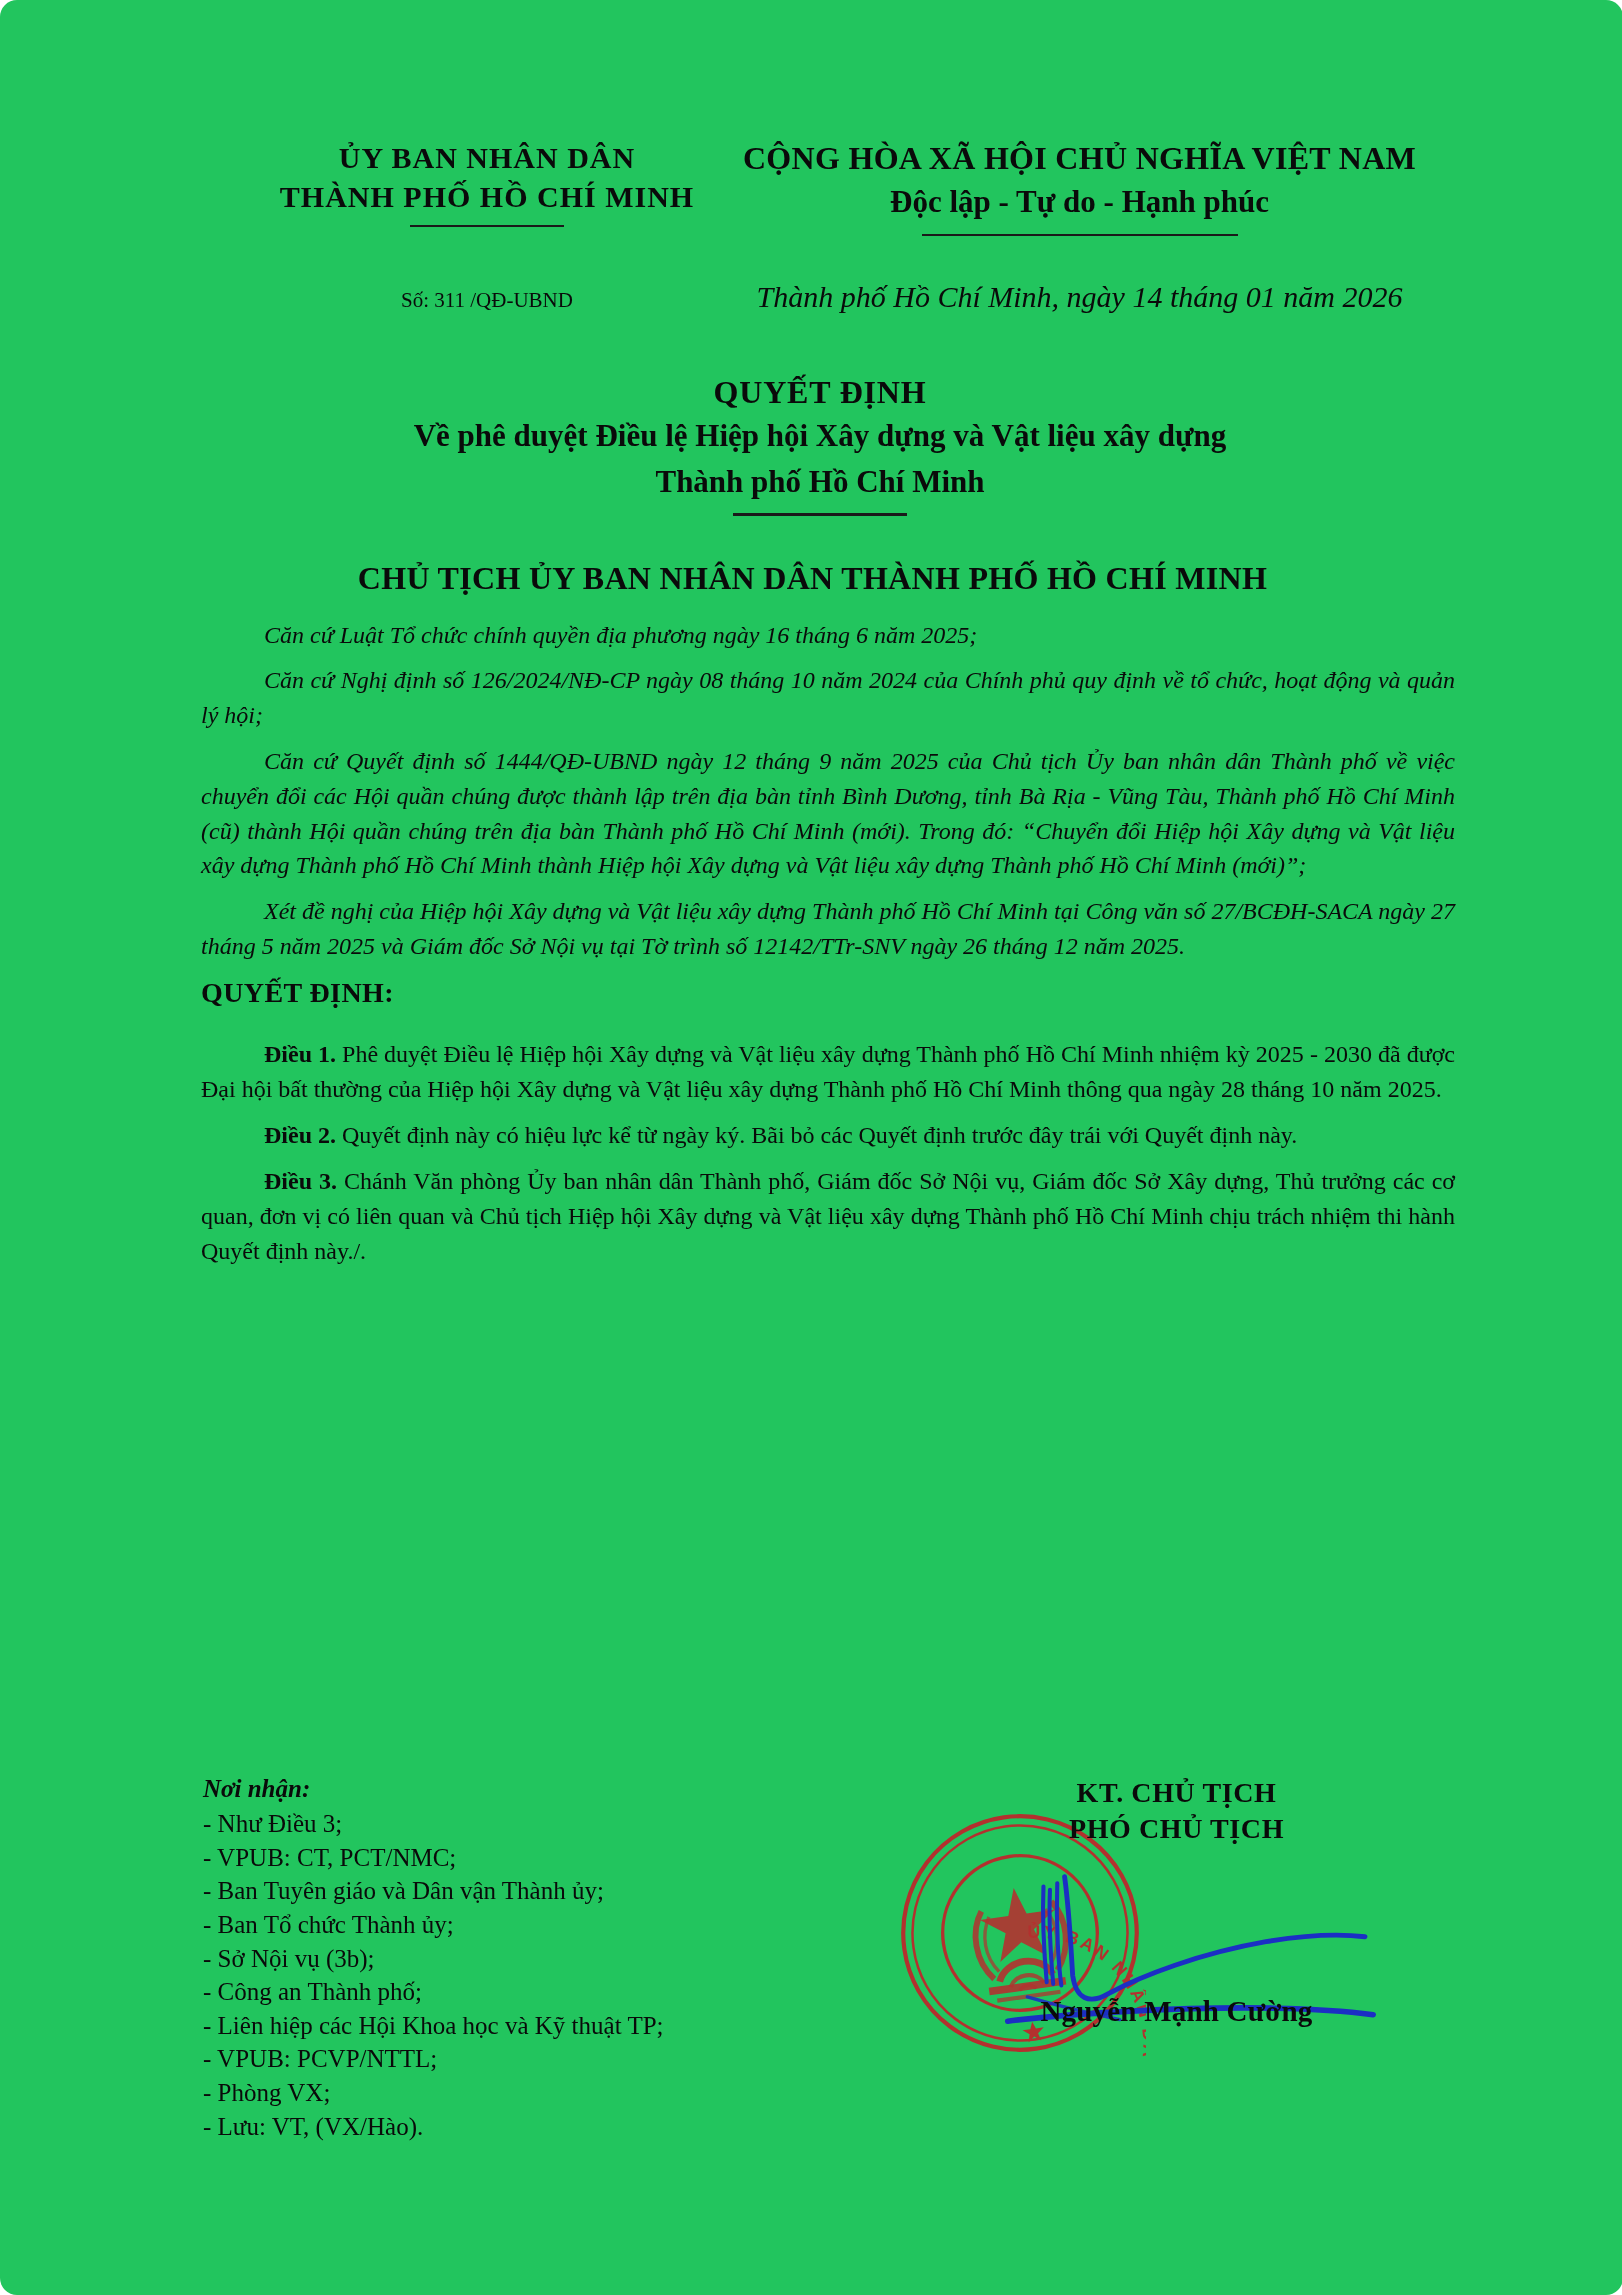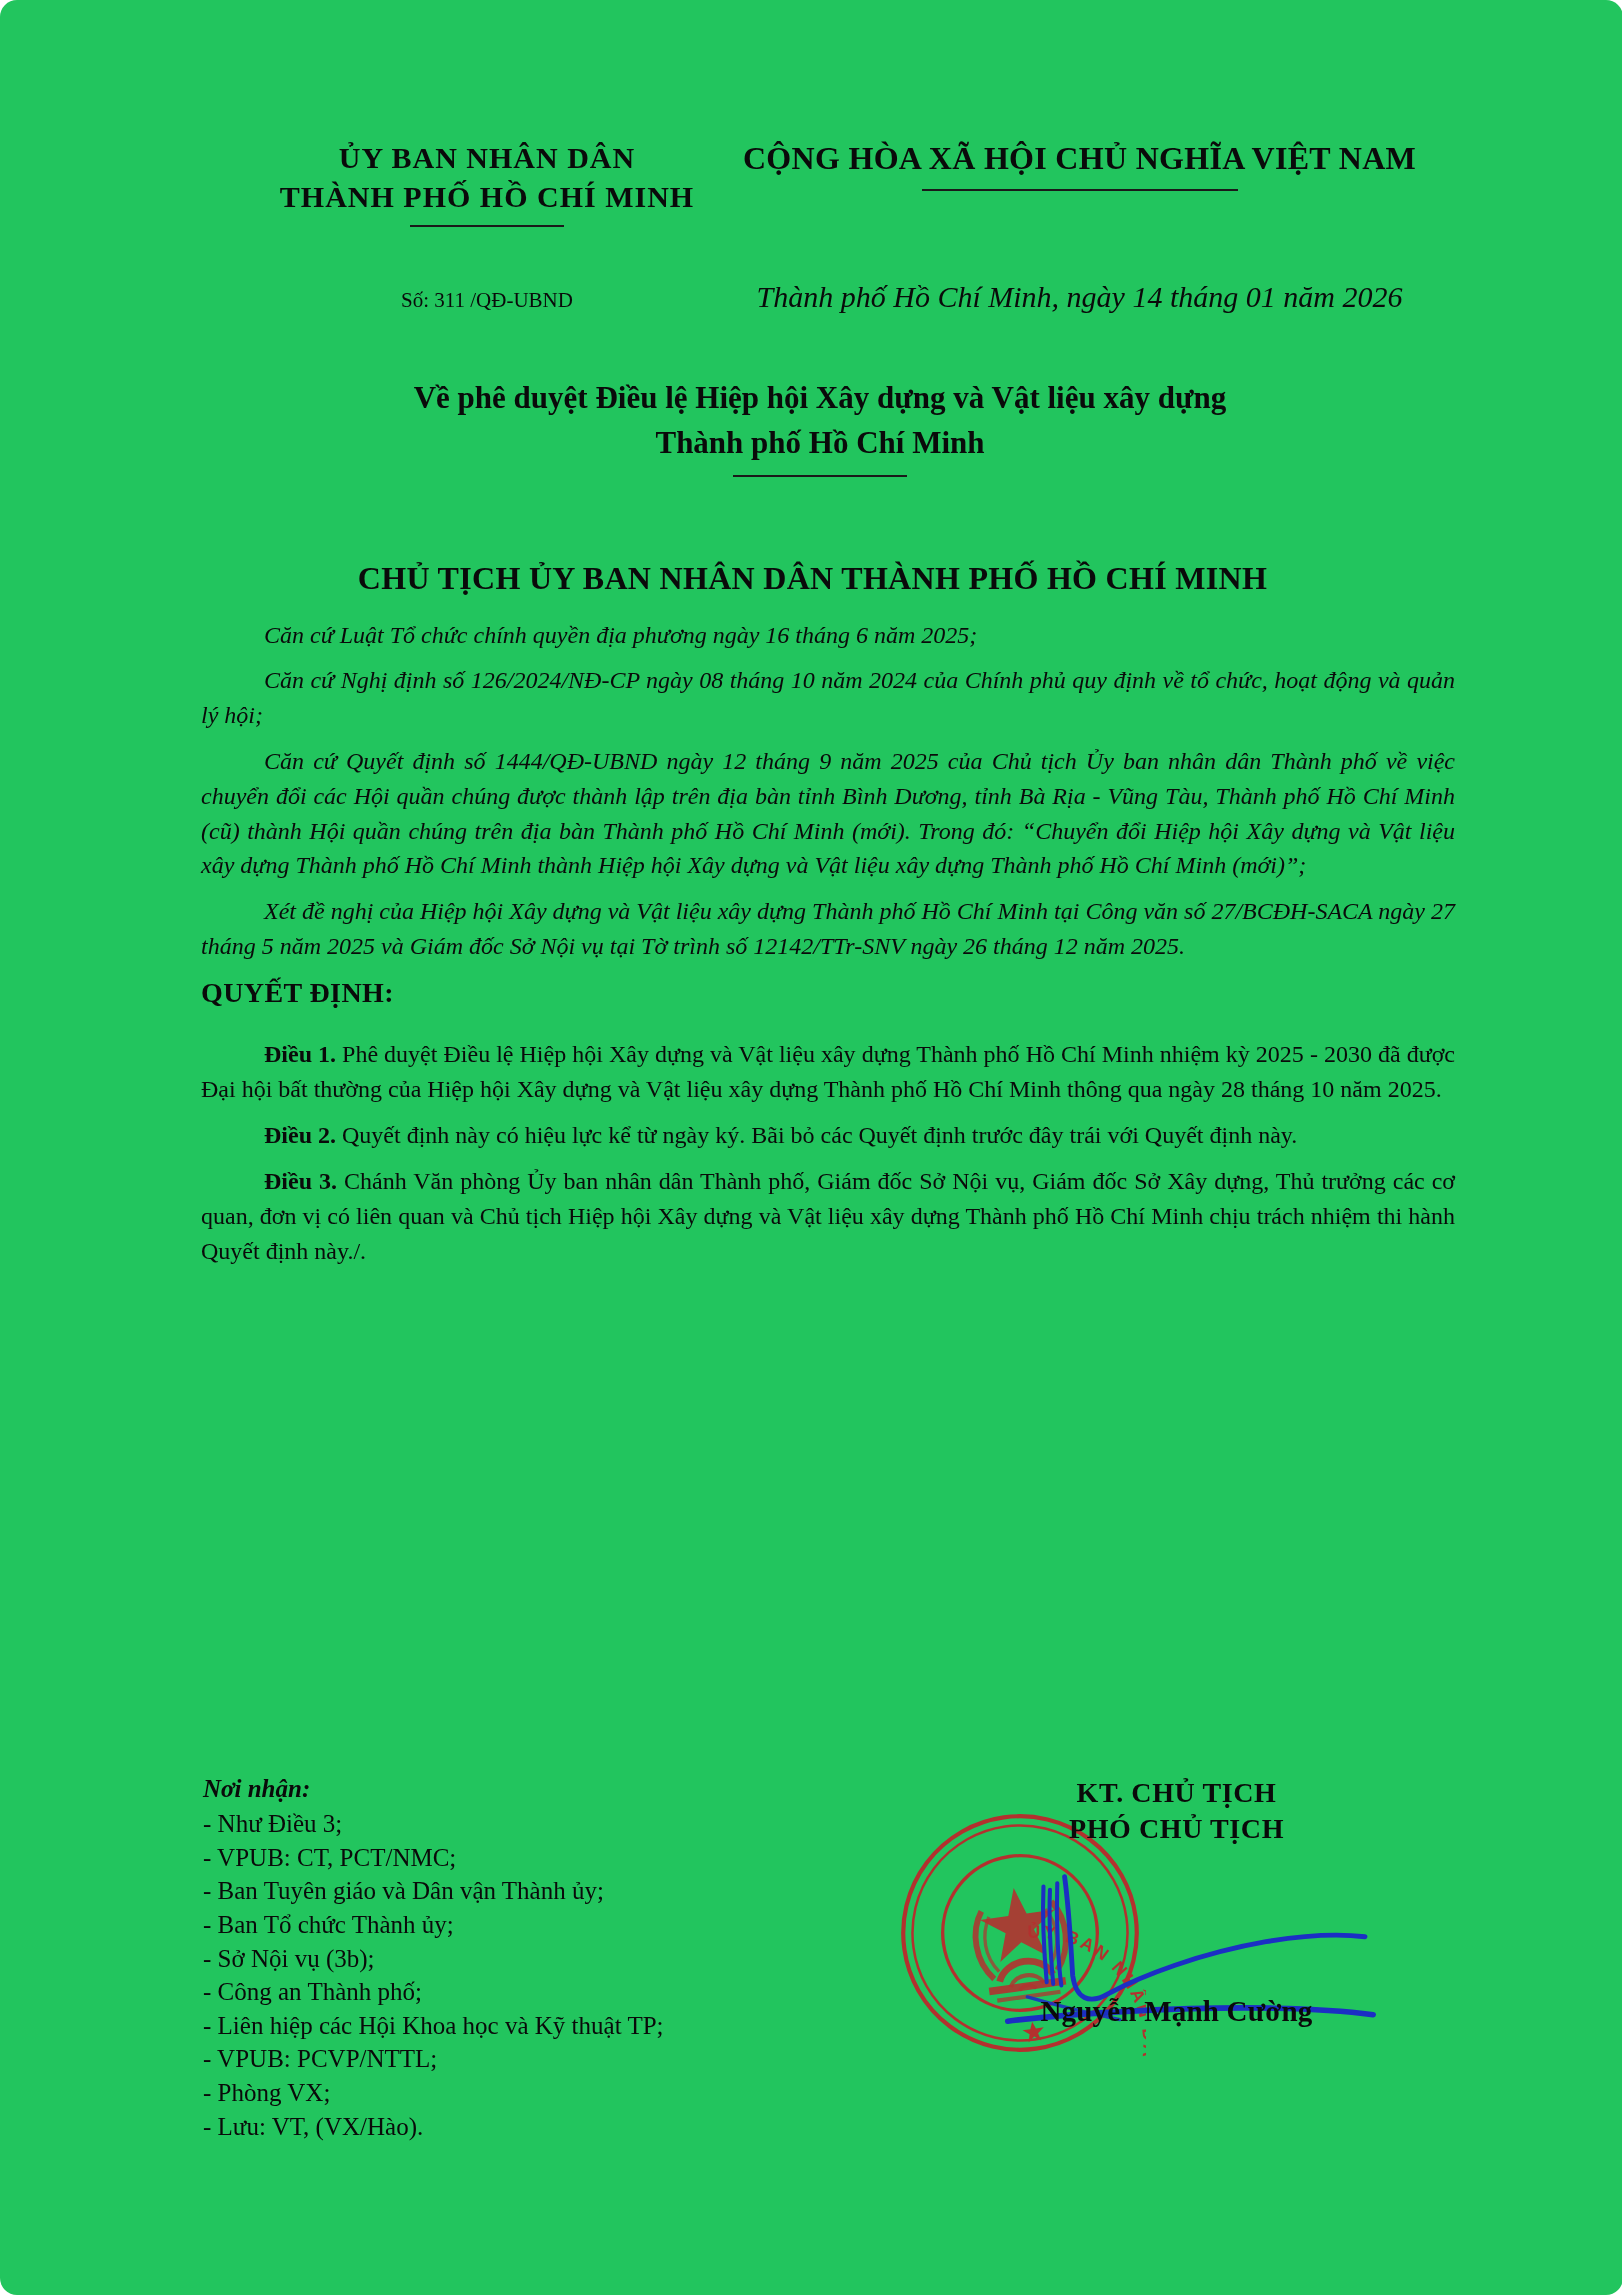--- a/index.html
+++ b/index.html
@@ -233,30 +233,32 @@
 <div class="page">
 
   <div class="header">
     <div class="hdr-left">
       <div class="org-line">ỦY BAN NHÂN DÂN</div>
       <div class="org-line">THÀNH PHỐ HỒ CHÍ MINH</div>
       <div class="rule rule-left"></div>
     </div>
     <div class="hdr-right">
       <div class="nation-line">CỘNG HÒA XÃ HỘI CHỦ NGHĨA VIỆT NAM</div>
+      <div class="motto-line">Độc lập - Tự do - Hạnh phúc</div>
       <div class="rule rule-right"></div>
     </div>
   </div>
 
   <div class="meta">
     <div class="meta-left">Số:  311 /QĐ-UBND</div>
     <div class="meta-right">Thành phố Hồ Chí Minh, ngày 14  tháng 01 năm 2026</div>
   </div>
 
   <div class="title-block">
+    <div class="doc-kind">QUYẾT ĐỊNH</div>
     <div class="doc-subject">Về phê duyệt Điều lệ Hiệp hội Xây dựng và Vật liệu xây dựng</div>
     <div class="doc-subject">Thành phố Hồ Chí Minh</div>
     <div class="rule rule-title"></div>
   </div>
 
   <div class="authority">CHỦ TỊCH ỦY BAN NHÂN DÂN THÀNH PHỐ HỒ CHÍ MINH</div>
 
   <div class="body-block">
     <p class="para preamble">Căn cứ Luật Tổ chức chính quyền địa phương ngày 16 tháng 6 năm 2025;</p>
     <p class="para preamble">Căn cứ Nghị định số 126/2024/NĐ-CP ngày 08 tháng 10 năm 2024 của Chính phủ quy định về tổ chức, hoạt động và quản lý hội;</p>

